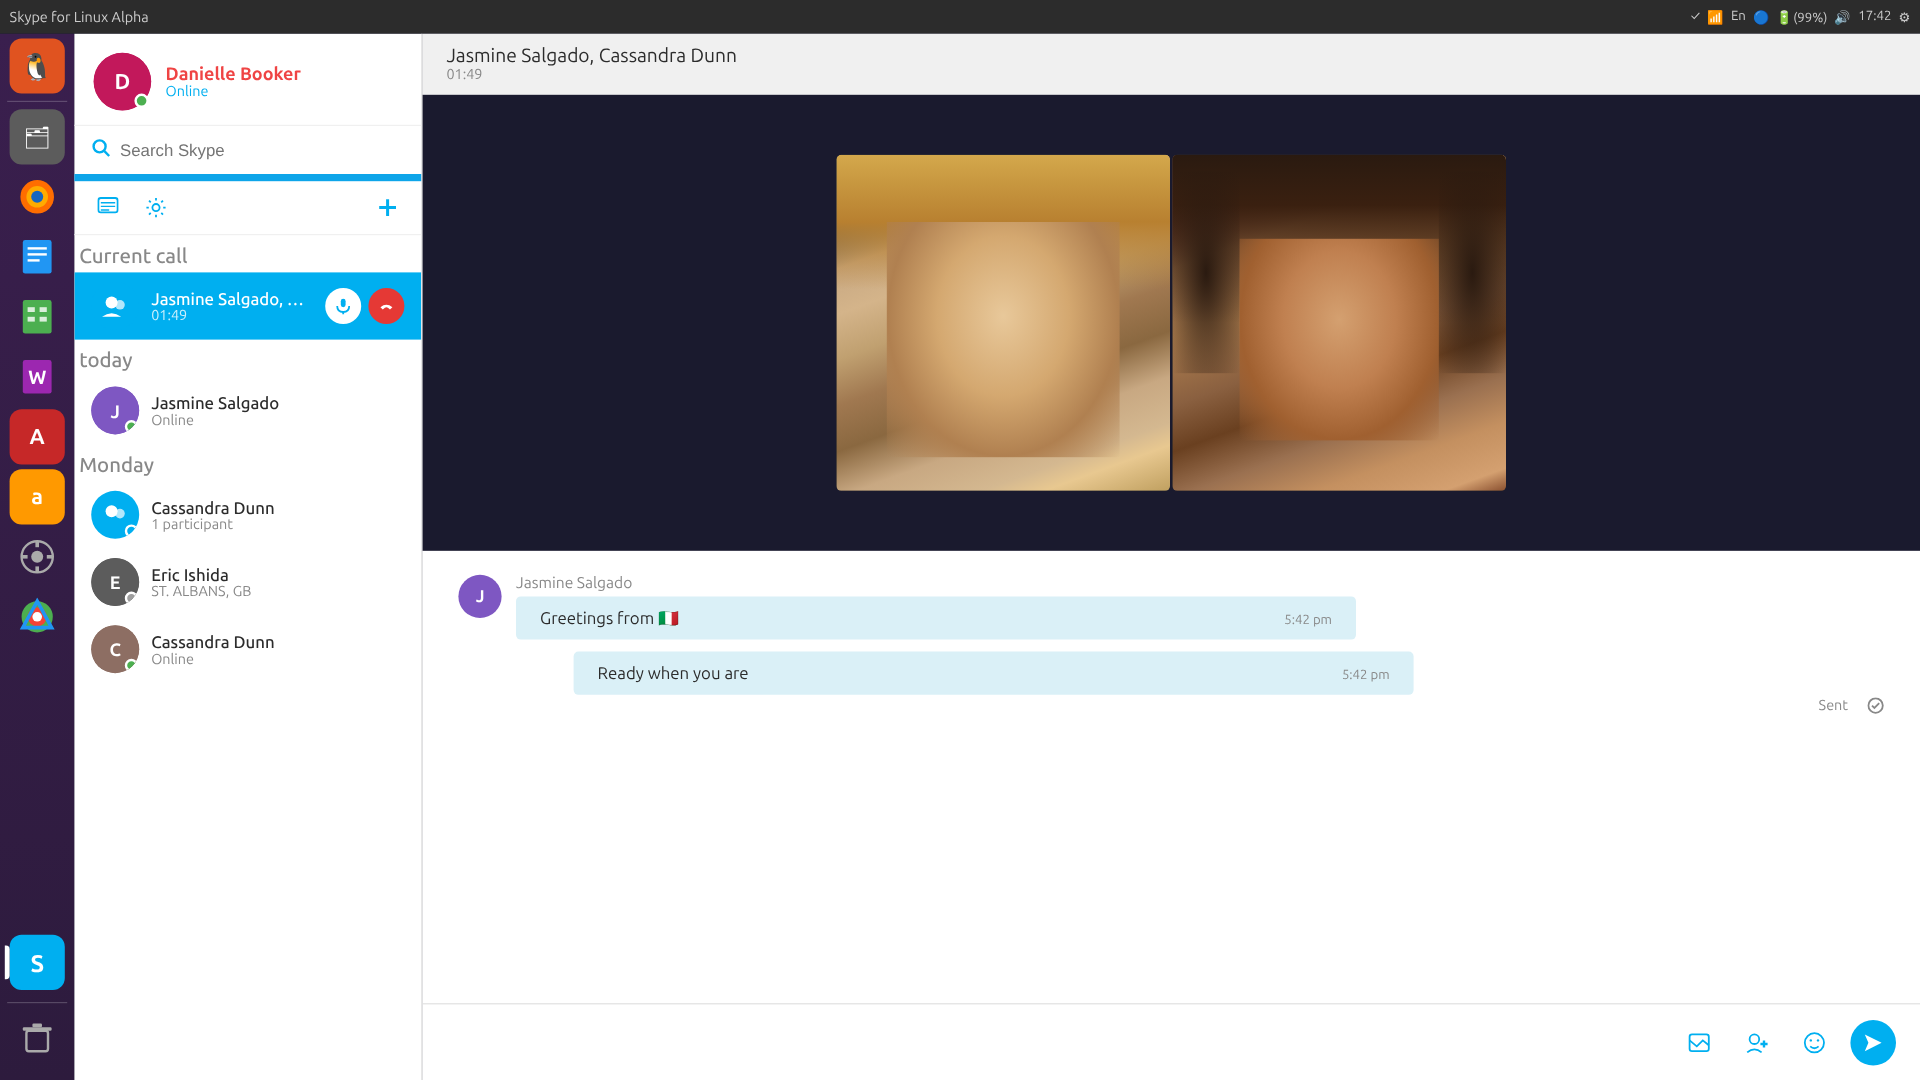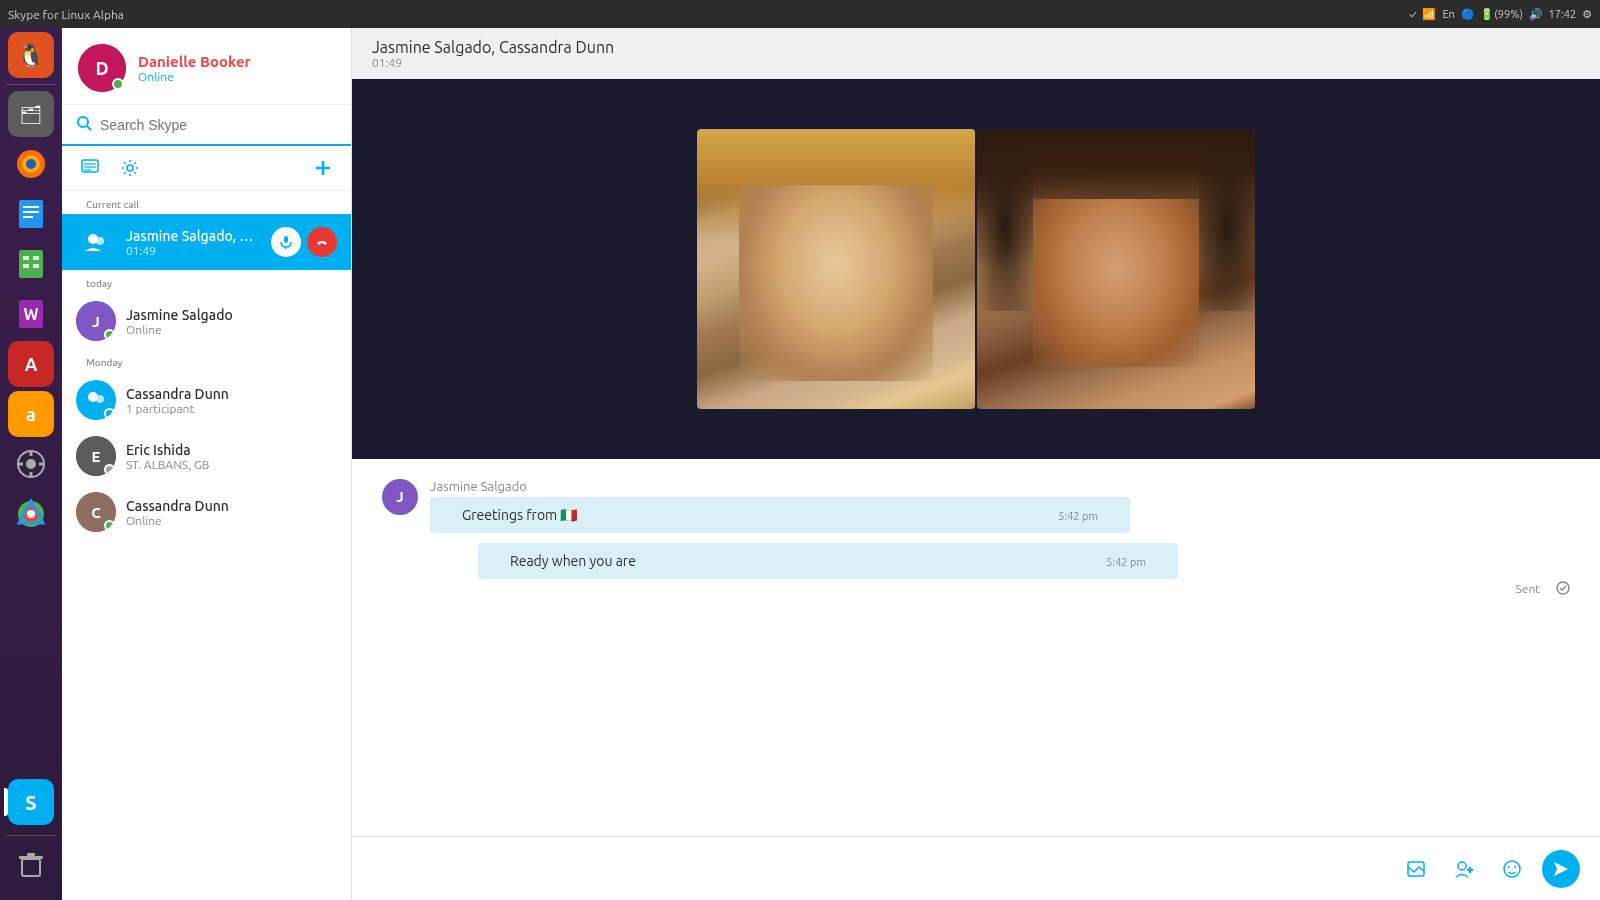--- a/index.html
+++ b/index.html
@@ -90,21 +90,21 @@
       width: 12px; height: 12px; border-radius: 50%;
       background: #4caf50; border: 2px solid white;
       position: absolute; bottom: 2px; right: 2px;
     }
     .profile-info {}
     .profile-name { font-size: 15px; font-weight: 600; color: #ef4444; }
     .profile-status { font-size: 12px; color: #00aff0; }
 
     .search-bar {
       padding: 10px 14px;
-      border-bottom: 2px solid #0ea5e9;
+      border-bottom: 6px solid #0ea5e9;
       display: flex;
       align-items: center;
       gap: 8px;
     }
     .search-icon-wrap { color: #00aff0; font-size: 16px; }
     .search-input {
       border: none; outline: none; font-size: 14px;
       color: #999; background: transparent; width: 100%;
     }
 
@@ -116,22 +116,22 @@
       border-bottom: 1px solid #f0f0f0;
     }
     .toolbar-btn {
       width: 28px; height: 28px;
       display: flex; align-items: center; justify-content: center;
       cursor: pointer; color: #00aff0; font-size: 16px;
     }
     .toolbar-btn.add { margin-left: auto; color: #00aff0; font-size: 20px; }
 
     .section-label {
-      padding: 8px 24px 4px;
-      font-size: 10px; color: #888; font-weight: 500;
+      padding: 8px 4px 4px;
+      font-size: 17px; color: #888; font-weight: 500;
       text-transform: none;
     }
 
     .contact-list { flex: 1; overflow-y: auto; }
 
     .contact-item {
       display: flex; align-items: center;
       padding: 8px 14px; cursor: pointer; gap: 10px;
     }
     .contact-item.active { background: #00aff0; }
@@ -232,25 +232,25 @@
       width: 36px; height: 36px; border-radius: 50%;
       background: #ccc; flex-shrink: 0;
       overflow: hidden;
     }
     .msg-body { flex: 1; }
     .msg-sender { font-size: 13px; color: #888; margin-bottom: 4px; }
 
     .msg-bubble {
       background: #daf0f7;
       border-radius: 4px;
-      padding: 10px 32px;
+      padding: 10px 20px;
       font-size: 14px;
       color: #2c2c2c;
       display: flex;
-      align-items: center;
+      align-items: flex-end;
       justify-content: space-between;
       gap: 20px;
       max-width: 700px;
     }
     .msg-bubble.own {
       background: #daf0f7;
       margin-left: 48px;
     }
     .msg-text { flex: 1; }
     .msg-time { font-size: 11px; color: #888; flex-shrink: 0; margin-top: 2px; }

